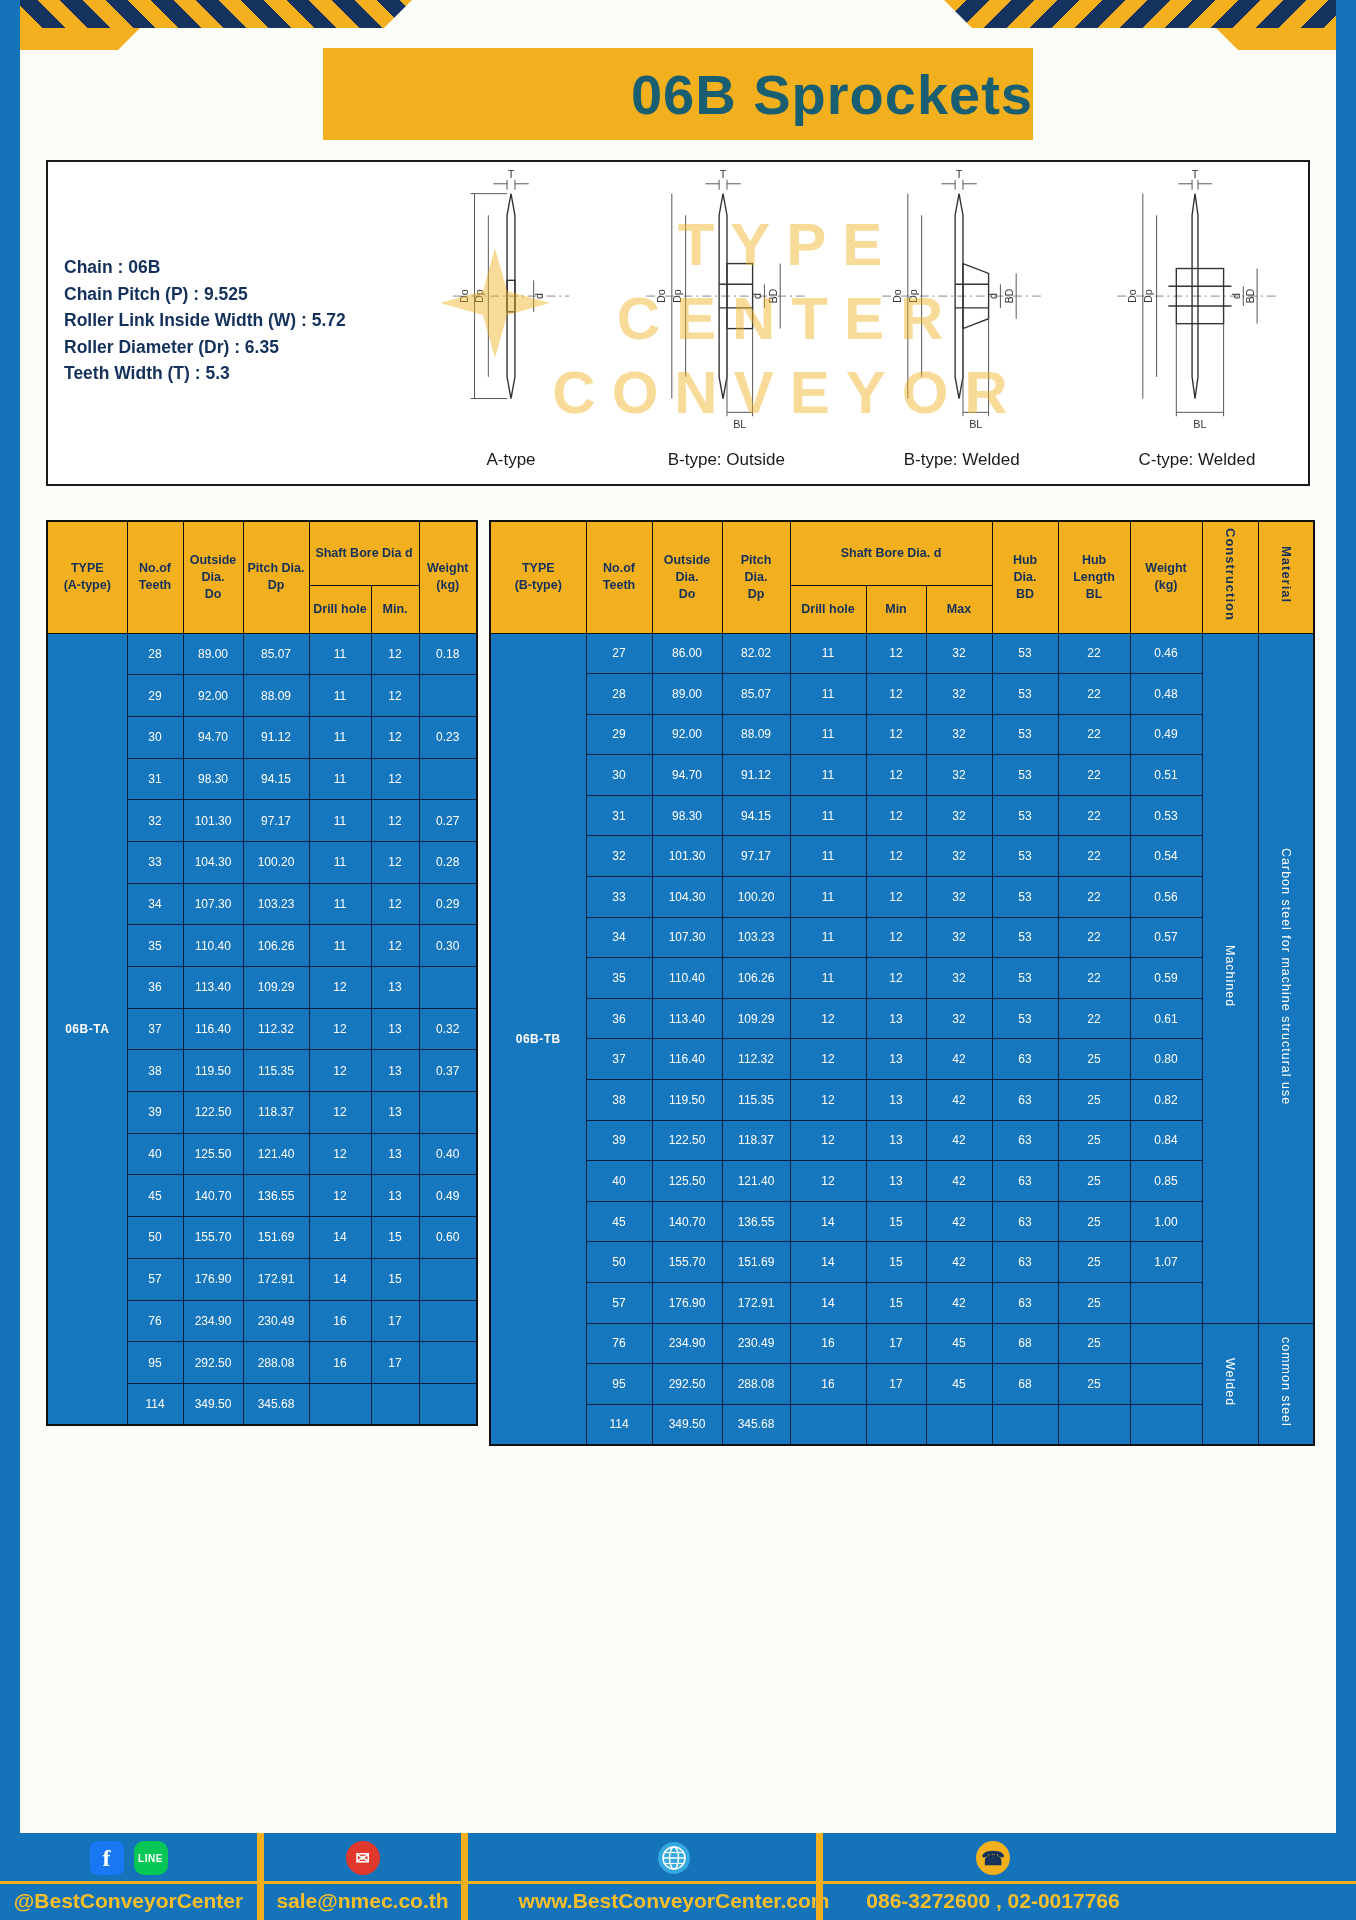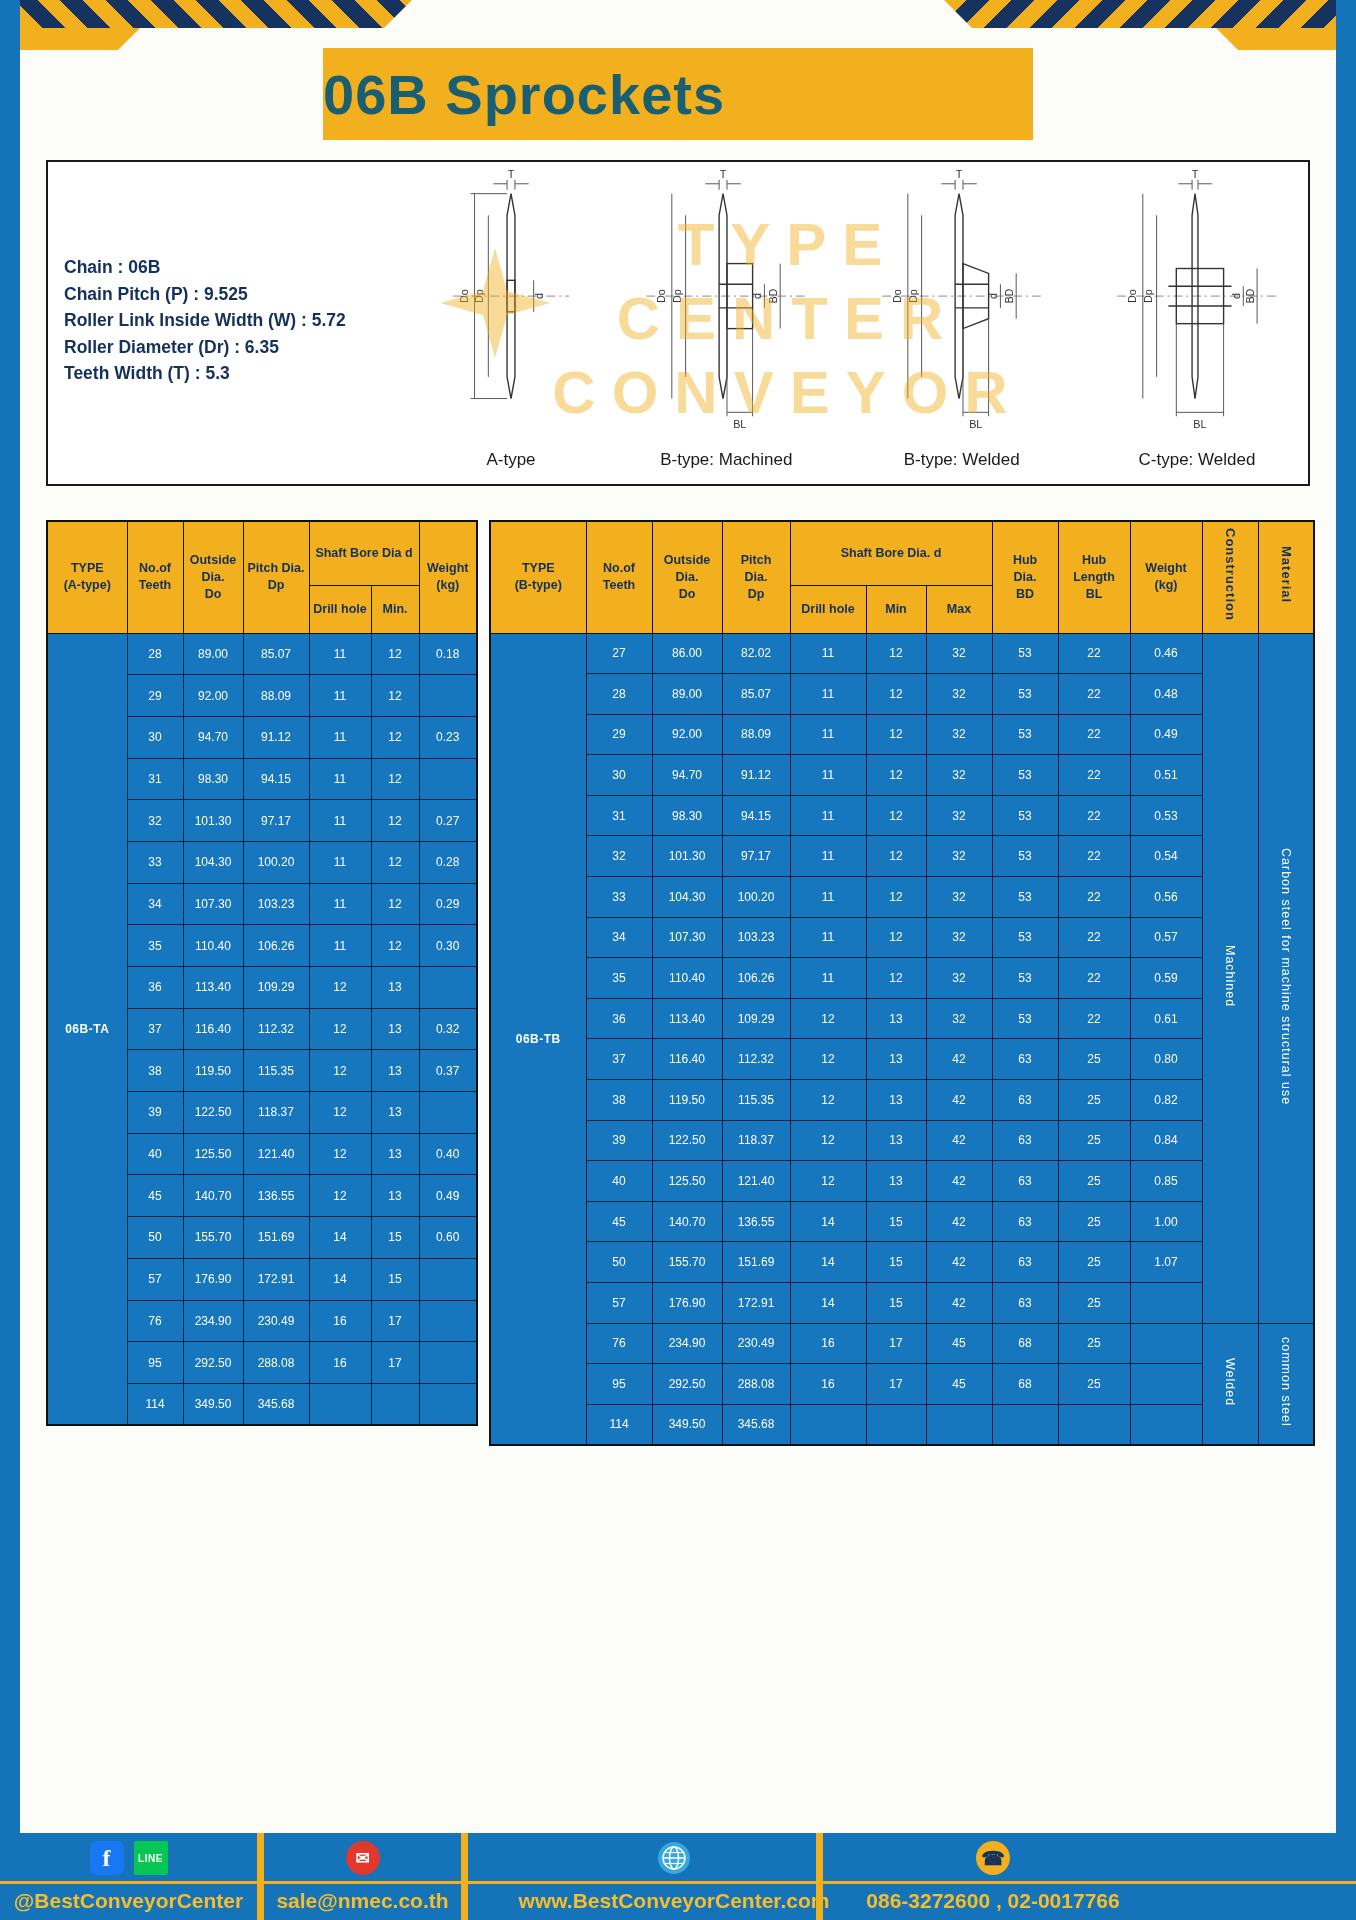--- a/index.html
+++ b/index.html
@@ -10,21 +10,21 @@
 
 
 .hz{position:absolute;top:0;height:28px;background:repeating-linear-gradient(45deg,#F2B01E 0 16px,#16325E 16px 32px);z-index:6}
 .hz-left{left:0;width:392px;clip-path:polygon(0 0,100% 0,calc(100% - 28px) 100%,0 100%)}
 .hz-right{right:0;width:392px;clip-path:polygon(0 0,100% 0,100% 100%,28px 100%);background:repeating-linear-gradient(135deg,#F2B01E 0 16px,#16325E 16px 32px)}
 .hz-sub{position:absolute;top:28px;height:22px;background:#F2B01E;z-index:6}
 .hz-sub-left{left:0;width:120px;clip-path:polygon(0 0,100% 0,calc(100% - 22px) 100%,0 100%)}
 .hz-sub-right{right:0;width:120px;clip-path:polygon(0 0,100% 0,100% 100%,22px 100%)}
 
 
-.banner{position:absolute;left:50%;transform:translateX(-50%);top:48px;width:710px;height:92px;background:#F2B01E;display:flex;align-items:center;justify-content:flex-start}
+.banner{position:absolute;left:50%;transform:translateX(-50%);top:48px;width:710px;height:92px;background:#F2B01E;display:flex;align-items:center;justify-content:flex-end}
 .banner h1{font-size:56px;font-weight:bold;color:#1A5E72;letter-spacing:1px}
 
 
 .infobox{position:absolute;left:26px;top:160px;width:1264px;height:326px;background:#FFFFFF;border:2px solid #1a1a1a}
 .specs{position:absolute;left:16px;top:92px;color:#14315C;font-weight:bold;font-size:17.5px;line-height:26.5px;z-index:3}
 .diagrams{position:absolute;left:388px;top:8px;right:16px;height:300px;display:flex;justify-content:space-between;z-index:1}
 .diagram{display:flex;flex-direction:column;align-items:center}
 .diagram svg{height:266px;display:block}
 .caption{font-size:17px;color:#1a1a1a;margin-top:16px}
 .watermark{position:absolute;left:400px;top:46px;width:680px;text-align:center;color:#F2B01E;opacity:.45;font-weight:bold;z-index:4;pointer-events:none}
@@ -56,21 +56,21 @@
 
 
 .footer{position:absolute;left:0;bottom:0;width:1356px;height:87px;background:#1573B9}
 .footer-line{position:absolute;left:0;top:48px;width:100%;height:3px;background:#F2B01E;z-index:1}
 .fdiv{position:absolute;top:0;width:7px;height:100%;background:#F2B01E;z-index:2}
 .fsec{position:absolute;top:0;height:100%}
 .ficons{height:50px;display:flex;align-items:center;justify-content:center;gap:10px}
 .flabel{height:36px;display:flex;align-items:center;justify-content:center;color:#F8BE2A;font-weight:bold;font-size:21px;white-space:nowrap}
 .icon{width:34px;height:34px;display:flex;align-items:center;justify-content:center;font-weight:bold}
 .fb{background:#1877F2;color:#fff;font-size:24px;border-radius:7px;font-family:"Liberation Serif",serif}
-.line-icon{background:#06C755;color:#fff;font-size:10px;border-radius:2px;letter-spacing:.5px}
+.line-icon{background:#06C755;color:#fff;font-size:10px;border-radius:10px;letter-spacing:.5px}
 .mail{background:#E0382D;color:#fff;border-radius:50%;font-size:17px}
 .phone{background:#F2B01E;color:#14315C;border-radius:50%;font-size:19px}
 .inner4{width:340px;display:flex;flex-direction:column}
 </style>
 </head>
 <body>
 
 <div class="page">
   <div class="content">
 
@@ -143,21 +143,21 @@
             <text class="dt" transform="rotate(-90 49 128)" x="49" y="128" text-anchor="middle">Dp</text>
             <line class="dm" x1="134" y1="116" x2="134" y2="140"></line>
             <text class="dt" transform="rotate(-90 131 128)" x="131" y="128" text-anchor="middle">d</text>
             <line class="dm" x1="150" y1="95" x2="150" y2="161"></line>
             <text class="dt" transform="rotate(-90 147 128)" x="147" y="128" text-anchor="middle">BD</text>
             <line class="dm" x1="96" y1="161" x2="96" y2="250"></line>
               <line class="dm" x1="122" y1="161" x2="122" y2="250"></line>
             <line class="dm" x1="96" y1="246" x2="122" y2="246"></line>
             <text class="dt" x="109" y="262" text-anchor="middle">BL</text>
           </svg>
-          <div class="caption">B-type: Machined</div>
+          <div class="caption">B-type: Outside</div>
         </div>
 
         <div class="diagram">
           <svg viewBox="0 0 190 268" width="190">
             <line class="cl" x1="14" y1="128" x2="176" y2="128"></line>
             <path class="bd" d="M92,24 L96,46 L96,210 L92,232 L88,210 L88,46 Z"></path>
             <polygon class="bd" points="96,95 122,105 122,151 96,161"></polygon>
             <line class="bd" x1="88" y1="116" x2="122" y2="116"></line>
               <line class="bd" x1="88" y1="140" x2="122" y2="140"></line>
             <line class="dm" x1="88" y1="20" x2="88" y2="10"></line>

